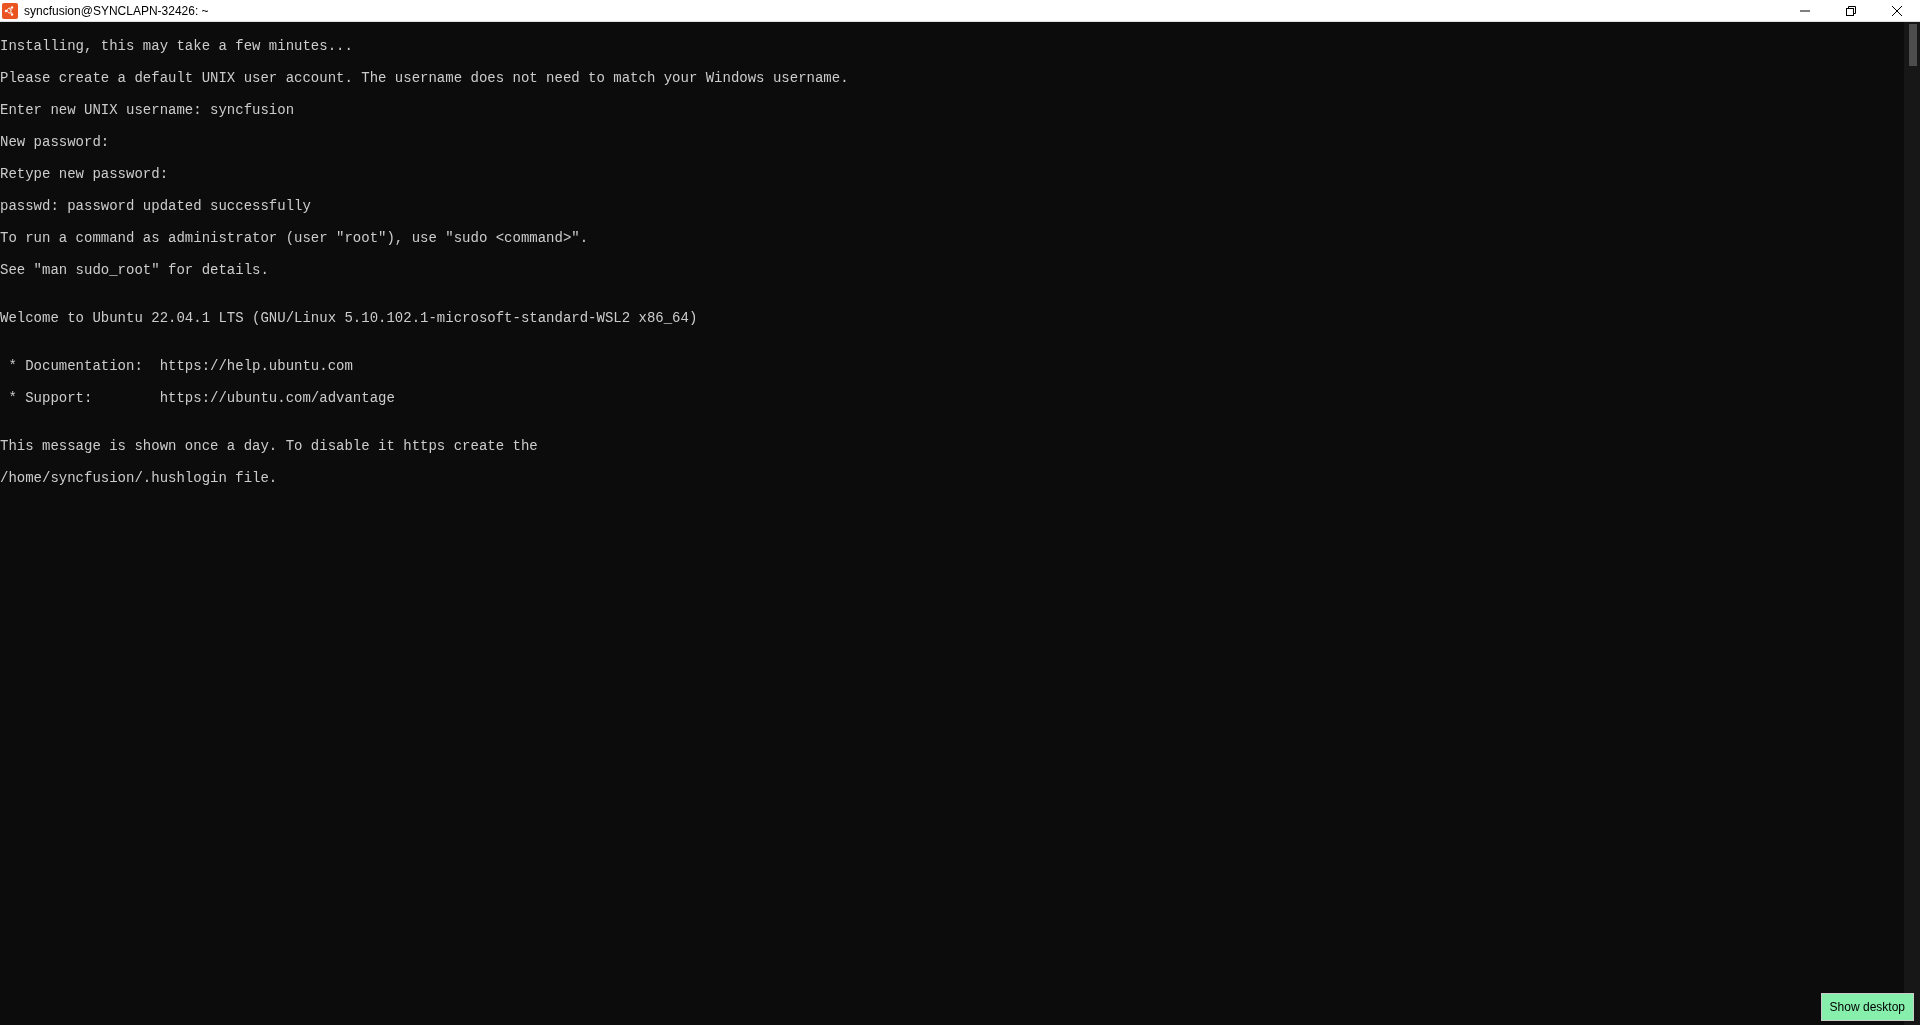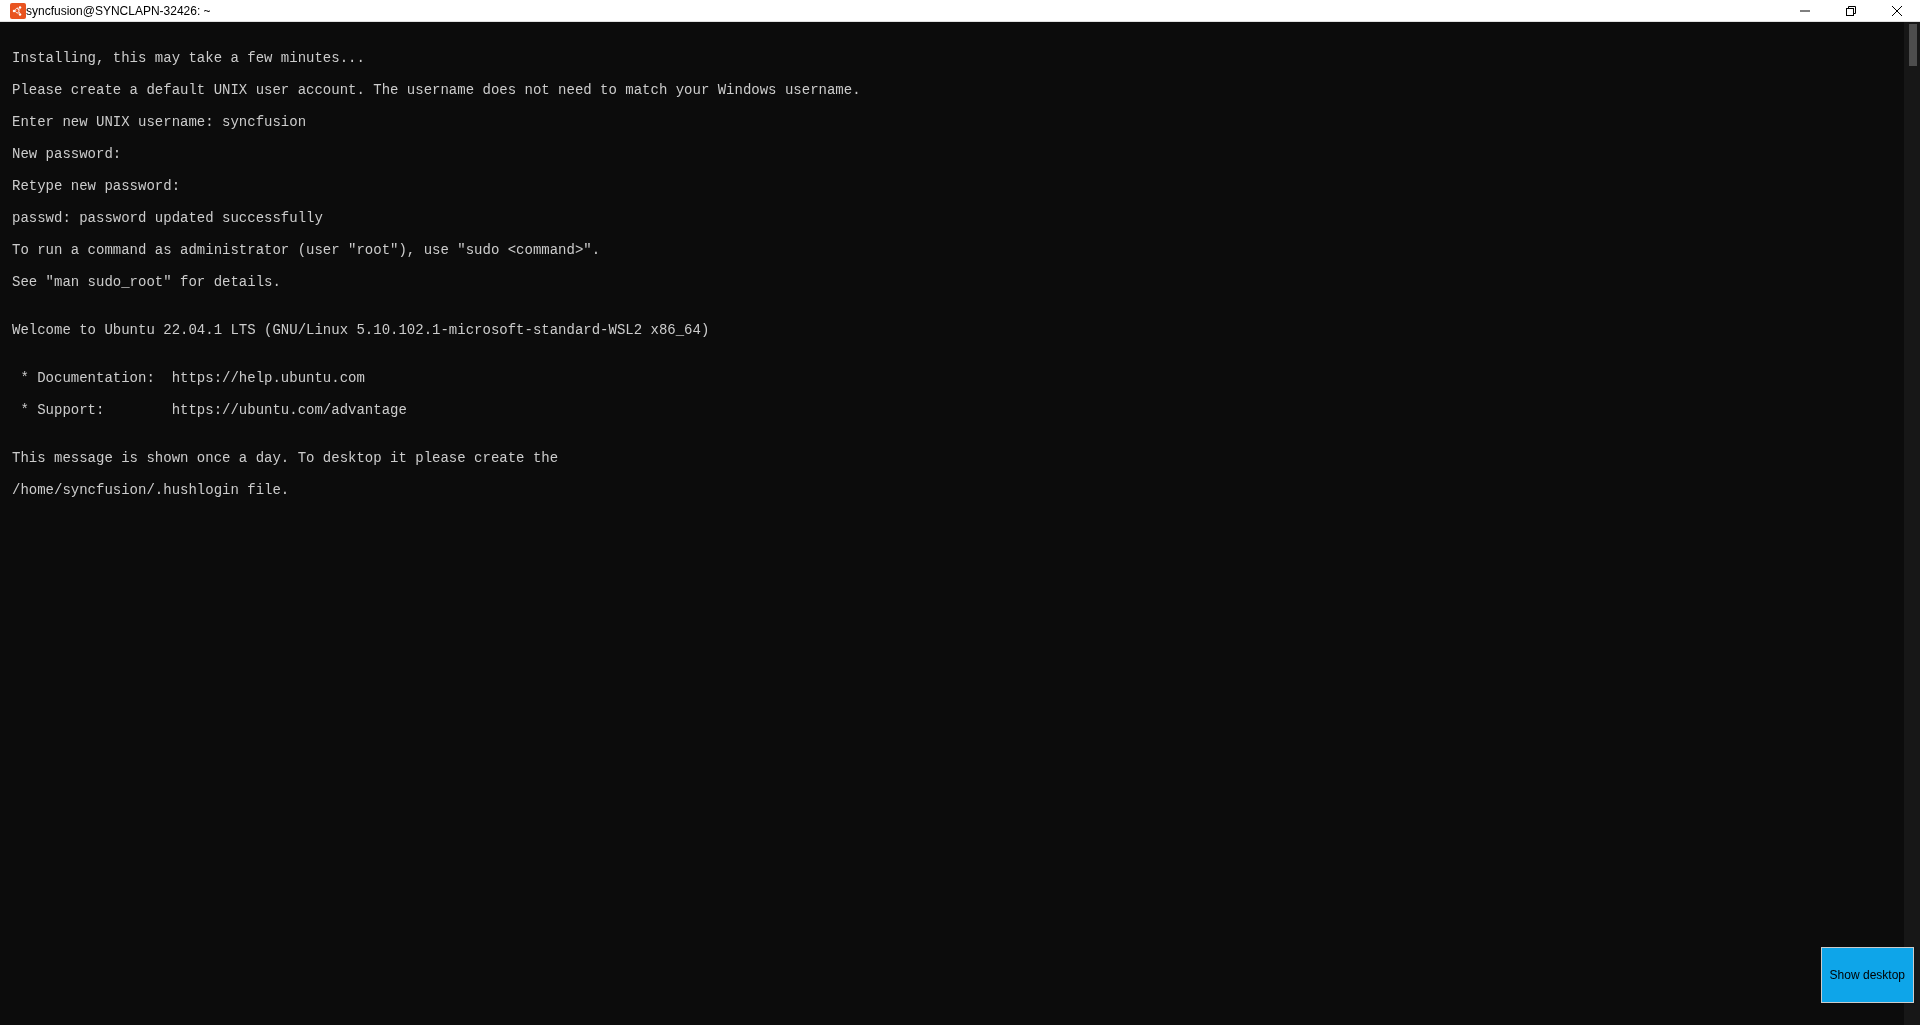--- a/index.html
+++ b/index.html
@@ -19,21 +19,22 @@
       height: 22px;
       background: #fff;
       display: flex;
       align-items: center;
       justify-content: space-between;
       border-bottom: 1px solid #e0e0e0;
     }
     .titlebar-left {
       display: flex;
       align-items: center;
-      padding-left: 10px;
+      gap: 6px;
+      padding-left: 2px;
     }
     .app-icon {
       width: 16px;
       height: 16px;
       background: #e95420;
       border-radius: 2px;
       display: flex;
       align-items: center;
       justify-content: center;
       flex-shrink: 0;
@@ -64,21 +65,21 @@
       width: 10px;
       height: 10px;
     }
     .terminal-area {
       position: relative;
       width: 100%;
       height: calc(100% - 22px);
       background: #0c0c0c;
     }
     .terminal-content {
-      padding: 12px;
+      padding: 0;
       white-space: pre;
       line-height: 16px;
       font-size: 14px;
       color: #cccccc;
       width: calc(100% - 16px);
       height: 100%;
       overflow: hidden;
     }
     .terminal-content .line {
       white-space: pre;
@@ -108,24 +109,24 @@
       right: 3px;
       top: 2px;
       width: 8px;
       height: 42px;
       background: #4d4d4d;
       border-radius: 0;
     }
     .tooltip {
       position: absolute;
       right: 6px;
-      bottom: 22px;
-      background: #0ea5e9;
+      bottom: 4px;
+      background: #86efac;
       border: 1px solid #ccc;
-      padding: 20px 8px;
+      padding: 6px 8px;
       font-family: "Segoe UI", sans-serif;
       font-size: 12px;
       color: #000;
       box-shadow: 1px 1px 2px rgba(0,0,0,0.1);
     }
   </style>
 </head>
 <body>
 
 <div class="titlebar">
@@ -169,20 +170,20 @@
 <div class="line">Retype new password:</div>
 <div class="line">passwd: password updated successfully</div>
 <div class="line">To run a command as administrator (user "root"), use "sudo &lt;command&gt;".</div>
 <div class="line">See "man sudo_root" for details.</div>
 <div class="line"></div>
 <div class="line">Welcome to Ubuntu 22.04.1 LTS (GNU/Linux 5.10.102.1-microsoft-standard-WSL2 x86_64)</div>
 <div class="line"></div>
 <div class="line"> * Documentation:  https://help.ubuntu.com</div>
 <div class="line"> * Support:        https://ubuntu.com/advantage</div>
 <div class="line"></div>
-<div class="line">This message is shown once a day. To desktop it please create the</div>
+<div class="line">This message is shown once a day. To disable it https create the</div>
 <div class="line">/home/syncfusion/.hushlogin file.</div>
   </div>
   <div class="scrollbar-track">
     <div class="scrollbar-thumb"></div>
   </div>
   <div class="tooltip">Show desktop</div>
 </div>
 
 </body></html>

